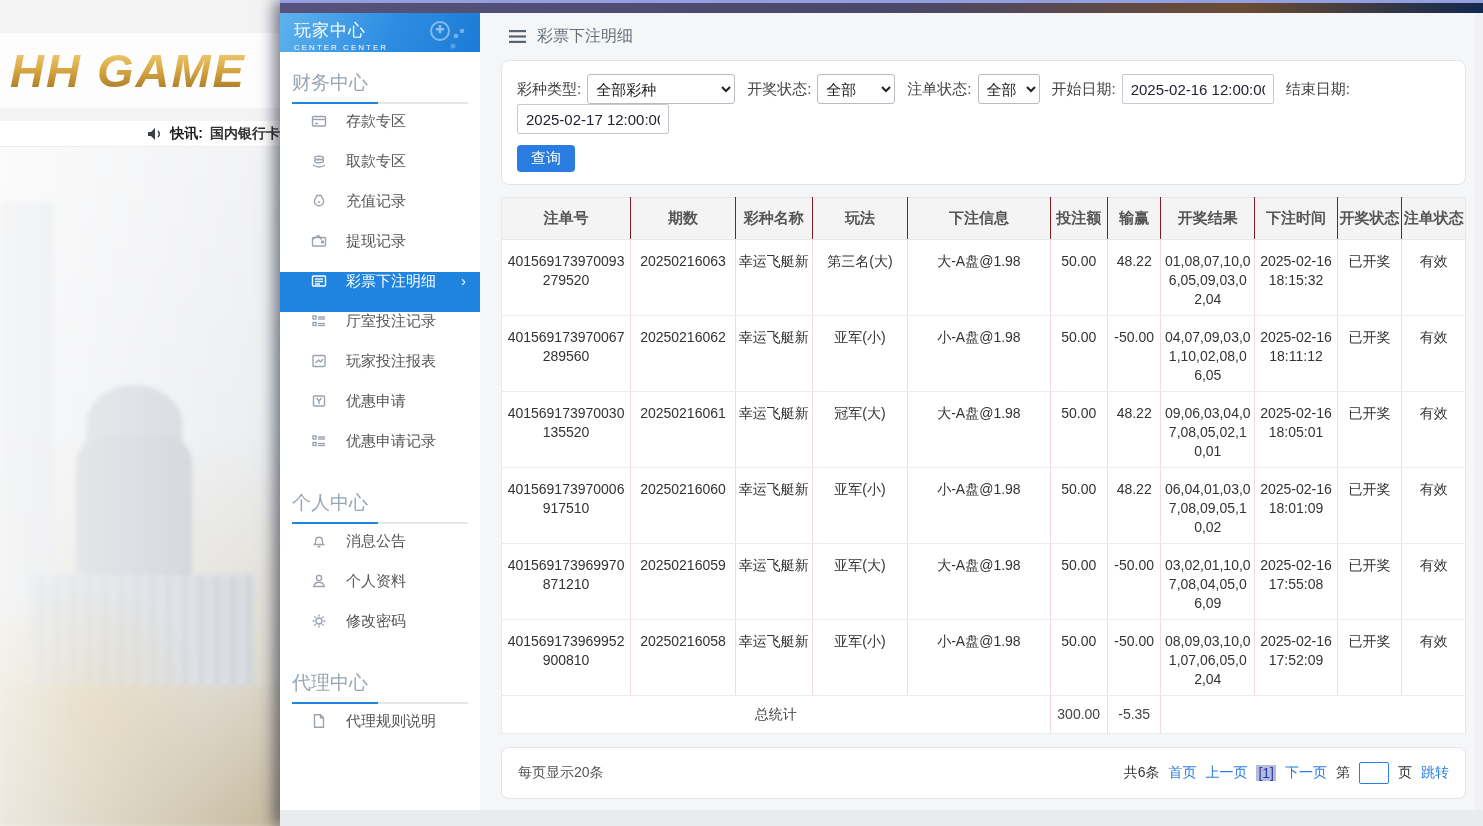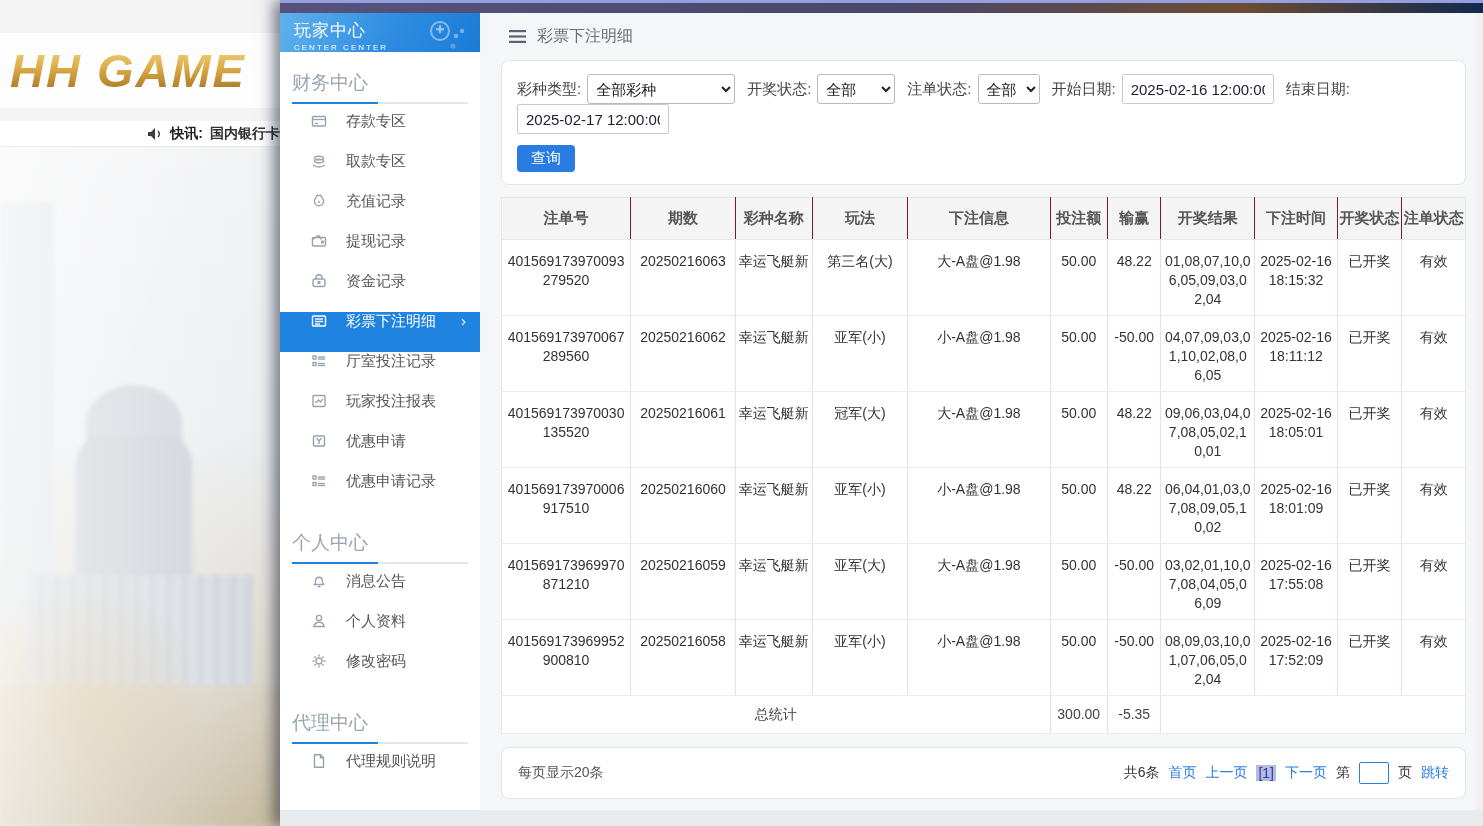--- a/index.html
+++ b/index.html
@@ -181,30 +181,20 @@
             </div>
             <div class="sb-item">
               <span class="ic">
                 <svg width="16" height="16" viewBox="0 0 16 16">
                   <rect x="1.5" y="4.5" width="13" height="8.5" rx="1" fill="none" stroke="currentColor" stroke-width="1.4"></rect>
                   <path d="M1.5 6.5l6-4 3 4" fill="none" stroke="currentColor" stroke-width="1.4"></path>
                   <circle cx="11.5" cy="9" r="1" fill="none" stroke="currentColor" stroke-width="1.4"></circle>
                 </svg>
               </span>
               <span>提现记录</span>
-            </div>
-            <div class="sb-item">
-              <span class="ic">
-                <svg width="16" height="16" viewBox="0 0 16 16">
-                  <rect x="2" y="6" width="12" height="7.5" rx="2" fill="none" stroke="currentColor" stroke-width="1.4"></rect>
-                  <path d="M5 6V4.8a3 3 0 0 1 6 0V6" fill="none" stroke="currentColor" stroke-width="1.4"></path>
-                  <circle cx="8" cy="9.5" r="1" fill="none" stroke="currentColor" stroke-width="1.4"></circle>
-                </svg>
-              </span>
-              <span>资金记录</span>
             </div>
             <div class="sb-item active">
               <span class="ic">
                 <svg width="16" height="16" viewBox="0 0 16 16">
                   <rect x="1.5" y="3" width="13" height="10" rx="1" fill="none" stroke="currentColor" stroke-width="1.4"></rect>
                   <line x1="4" y1="6" x2="12" y2="6" fill="none" stroke="currentColor" stroke-width="1.4"></line>
                   <line x1="4" y1="8.5" x2="12" y2="8.5" fill="none" stroke="currentColor" stroke-width="1.4"></line>
                   <line x1="4" y1="11" x2="9" y2="11" fill="none" stroke="currentColor" stroke-width="1.4"></line>
                 </svg>
               </span>

